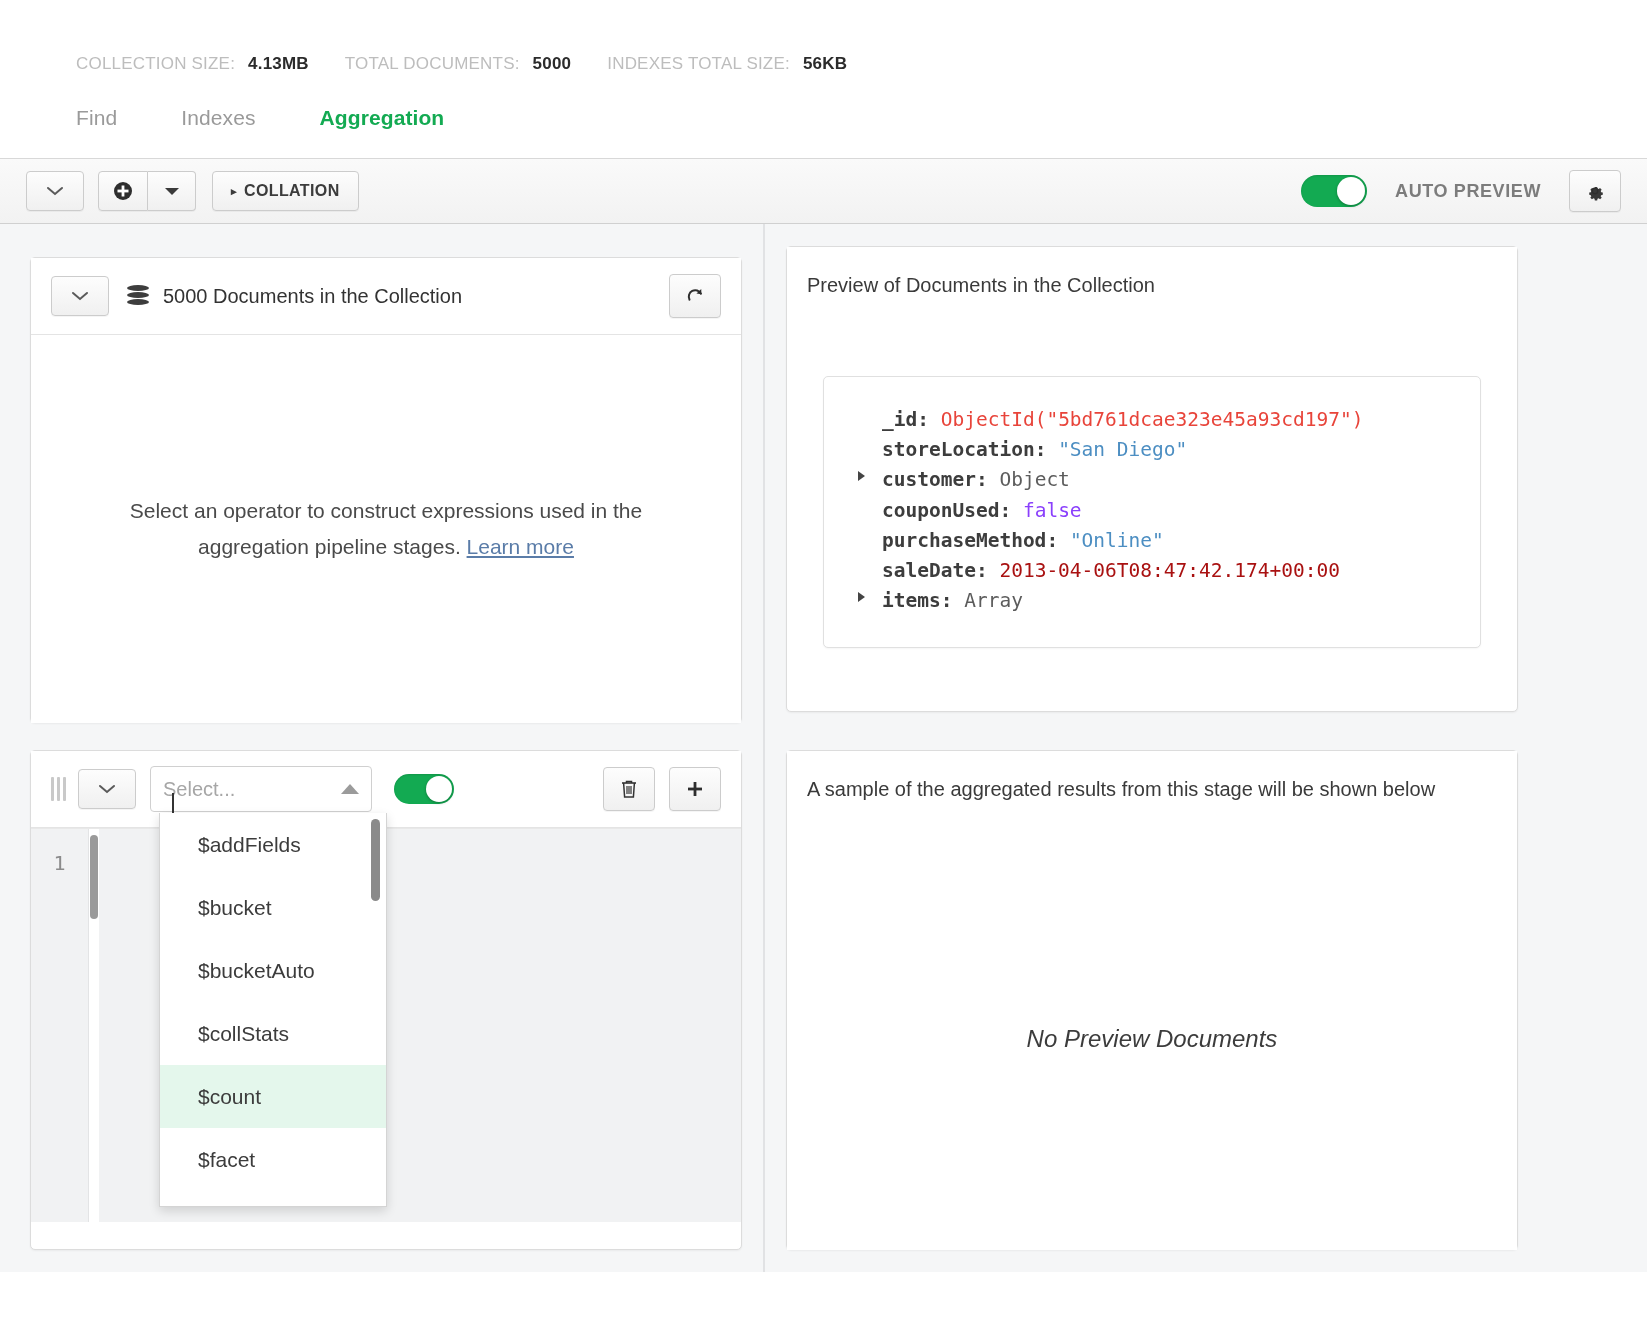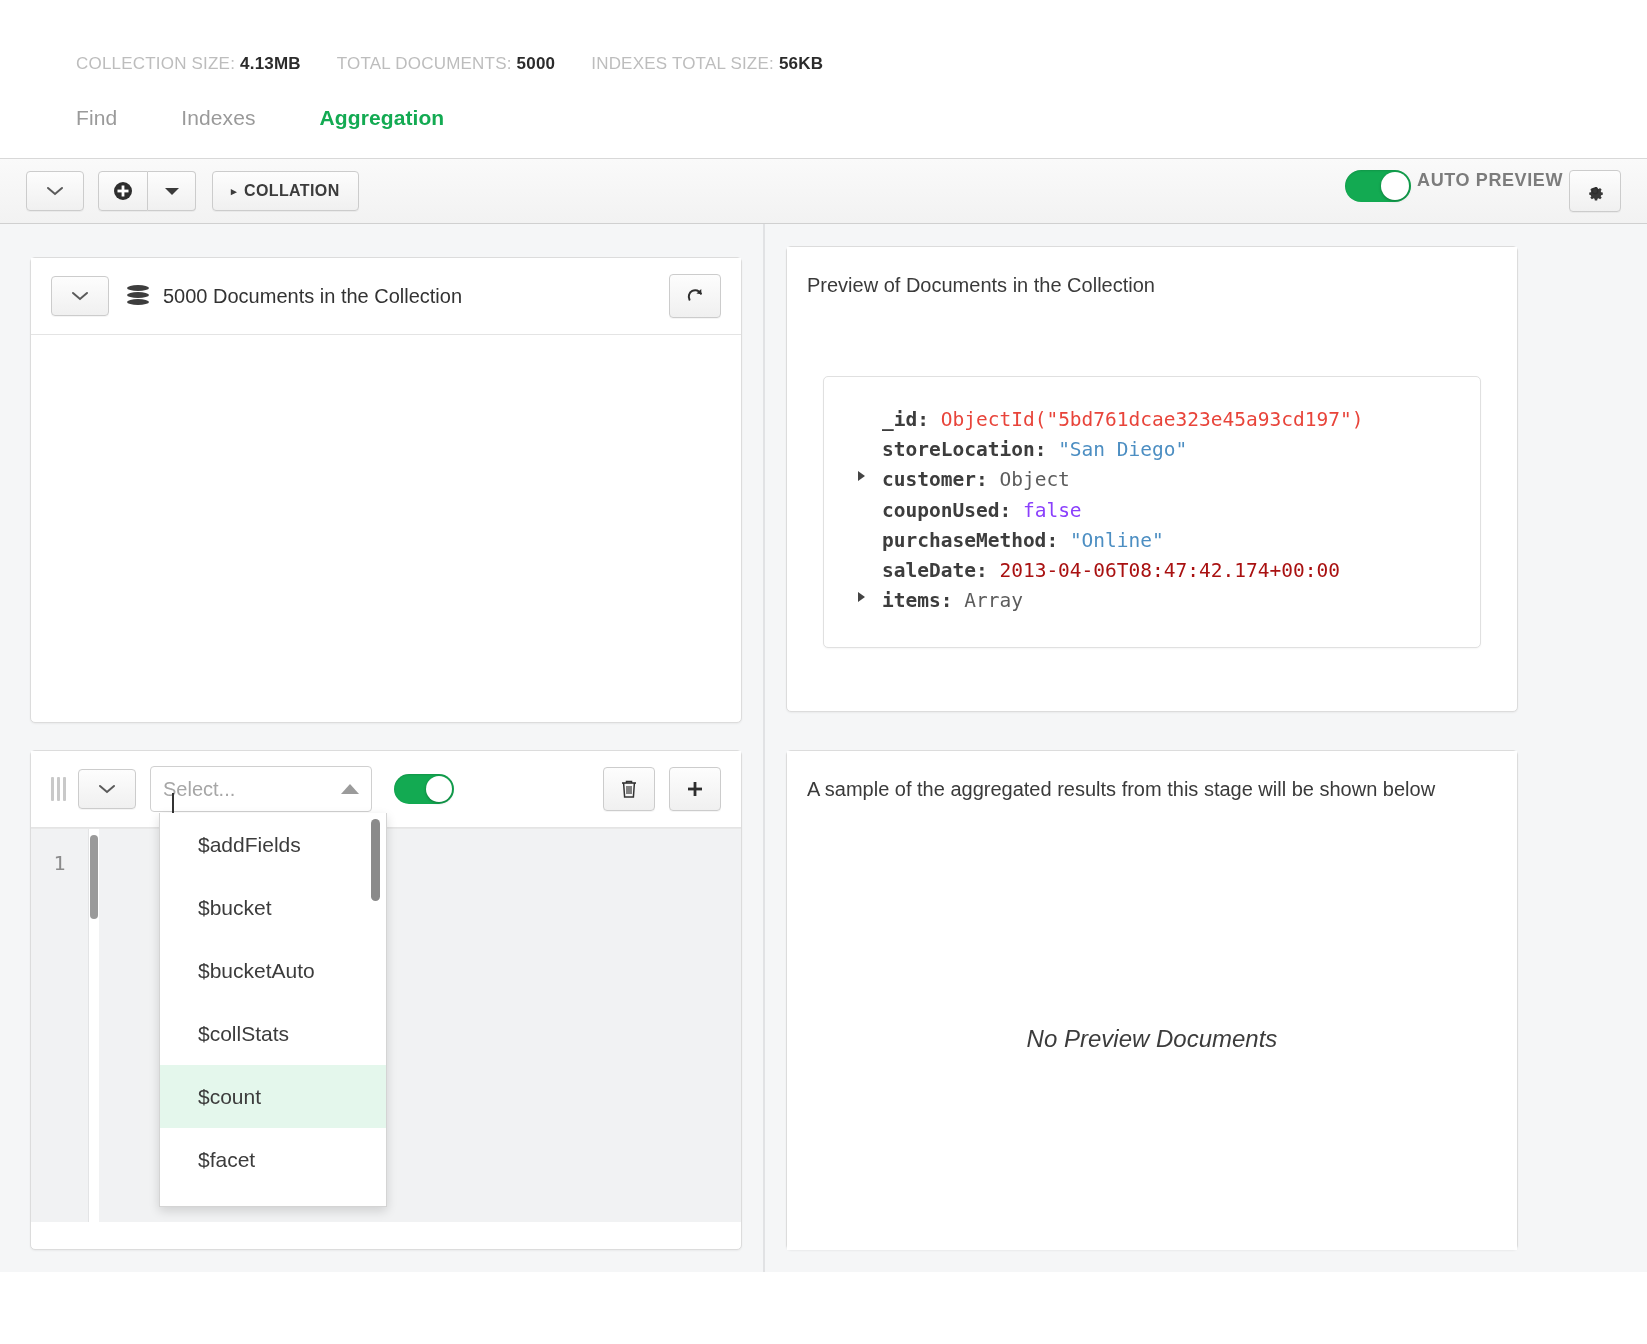--- a/index.html
+++ b/index.html
@@ -14,21 +14,21 @@
 
   
   .header { padding: 34px 0 0 76px; background: #fff; }
   .coll-title {
     font-size: 36px; font-weight: bold; color: #3b3b3b;
     letter-spacing: -0.3px; line-height: 1.05;
   }
   .stats-row { margin-top: 20px; display: flex; align-items: baseline; gap: 36px; }
   .stat { font-size: 17px; letter-spacing: 0.2px; white-space: nowrap; }
   .stat .stat-label { color: #bdbdbd; font-weight: normal; }
-  .stat .stat-value { color: #2b2b2b; font-weight: bold; margin-left: 5px; }
+  .stat .stat-value { color: #2b2b2b; font-weight: bold; margin-left: 13px; }
 
   .tabs { margin-top: 26px; display: flex; align-items: center; gap: 0; }
   .tab {
     font-size: 21px; color: #9a9a9a; padding: 6px 0;
     margin-right: 64px; cursor: pointer; letter-spacing: 0.1px;
   }
   .tab.active { color: #13aa52; font-weight: bold; }
 
   
   .toolbar {
@@ -50,21 +50,21 @@
     box-shadow: 0 1px 0 rgba(0,0,0,0.04);
   }
   .btn-chevron { width: 58px; }
   .split { display: inline-flex; margin-left: 14px; }
   .split .btn:first-child { border-radius: 4px 0 0 4px; width: 50px; }
   .split .btn:last-child { border-radius: 0 4px 4px 0; width: 48px; border-left: none; }
   .collation-btn { margin-left: 16px; padding: 0 18px; height: 40px;
     font-size: 16px; font-weight: bold; color: #3b3b3b; letter-spacing: 0.4px; }
   .collation-btn .caret-right { margin-right: 7px; font-size: 11px; }
 
-  .toolbar-right { margin-left: auto; display: flex; gap: 6px; }
+  .toolbar-right { margin-left: auto; display: flex; align-items: center; gap: 28px; }
   .toggle {
     width: 66px; height: 32px; border-radius: 16px;
     background: #13aa52; position: relative; cursor: pointer;
     box-shadow: inset 0 1px 2px rgba(0,0,0,0.12);
   }
   .toggle .knob {
     position: absolute; top: 2px; left: 36px;
     width: 28px; height: 28px; border-radius: 50%;
     background: #fff; box-shadow: 0 1px 3px rgba(0,0,0,0.3);
   }
@@ -287,20 +287,26 @@
           <span></span>
             <span></span>
             <span></span>
         </span>
         <span class="head-title">5000 Documents in the Collection</span>
         <div class="btn refresh-btn">
           <svg width="22" height="22" viewBox="0 0 24 24">
             <path d="M18.5 9.5A7 7 0 106 16" stroke="#2e2e2e" stroke-width="2.2" fill="none" stroke-linecap="round"></path>
             <path d="M18.8 4.4 L19 10 L13.6 9.4 Z" fill="#2e2e2e"></path>
           </svg>
+        </div>
+      </div>
+      <div class="stage-body" style="height:388px; display:flex; align-items:center; justify-content:center;">
+        <div class="helper-text">
+          <span>Select an operator to construct expressions used in the aggregation pipeline stages.</span>
+          <span class="helper-link">Learn more</span>
         </div>
       </div>
     </div>
 
     <div class="stage stage-right" style="top:22px; height:466px;">
       <div class="stage-head plain">
         <span class="head-title-plain">Preview of Documents in the Collection</span>
       </div>
       <div class="doc-card">
         <div class="doc-line">

